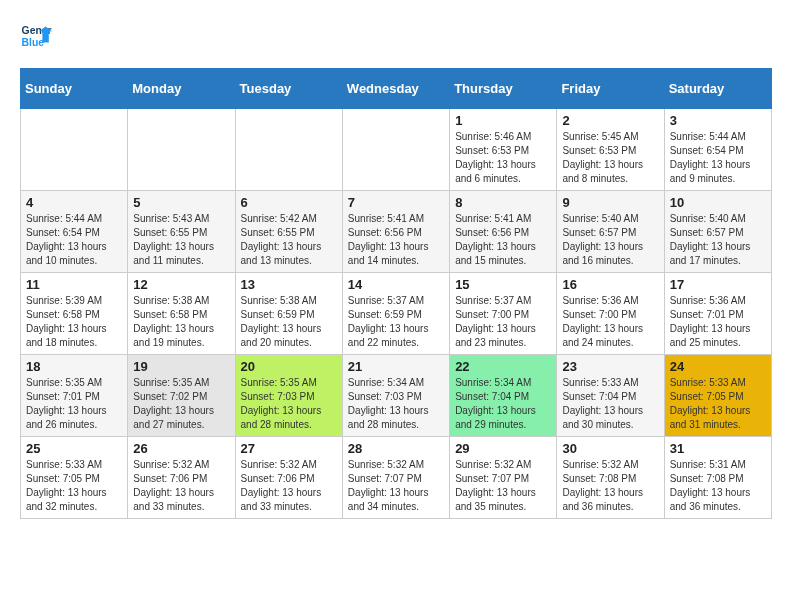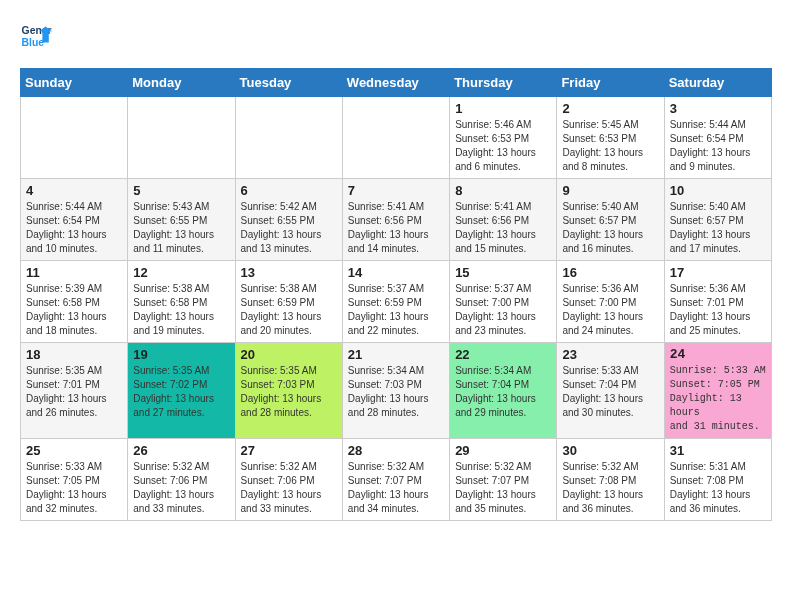--- a/index.html
+++ b/index.html
@@ -39,21 +39,21 @@
       color: #333;
     }
     .calendar {
       width: 100%;
       border-collapse: collapse;
       font-size: 11px;
     }
     .calendar th {
       background: #2979c0;
       color: #fff;
-      padding: 6px 4px;
+      padding: 12px 4px;
       text-align: left;
       font-size: 13px;
       font-weight: bold;
       border: 1px solid #2979c0;
     }
     .calendar td {
       border: 1px solid #ccc;
       vertical-align: top;
       padding: 4px 5px;
       width: calc(100% / 7);
@@ -181,41 +181,41 @@
         <td>
           <div class="day-num">17</div>
           <div class="day-info">Sunrise: 5:36 AM<br>Sunset: 7:01 PM<br>Daylight: 13 hours<br>and 25 minutes.</div>
         </td>
       </tr>
       <tr>
         <td style="background: rgb(245, 245, 245);">
           <div class="day-num">18</div>
           <div class="day-info">Sunrise: 5:35 AM<br>Sunset: 7:01 PM<br>Daylight: 13 hours<br>and 26 minutes.</div>
         </td>
-        <td style="background: #14b8a6;">
+        <td style="background: #e5e5e5;">
           <div class="day-num">19</div>
           <div class="day-info">Sunrise: 5:35 AM<br>Sunset: 7:02 PM<br>Daylight: 13 hours<br>and 27 minutes.</div>
         </td>
         <td style="background: #bef264;">
           <div class="day-num">20</div>
           <div class="day-info">Sunrise: 5:35 AM<br>Sunset: 7:03 PM<br>Daylight: 13 hours<br>and 28 minutes.</div>
         </td>
         <td style="background: rgb(245, 245, 245);">
           <div class="day-num">21</div>
           <div class="day-info">Sunrise: 5:34 AM<br>Sunset: 7:03 PM<br>Daylight: 13 hours<br>and 28 minutes.</div>
         </td>
         <td style="background: #86efac;">
           <div class="day-num">22</div>
           <div class="day-info">Sunrise: 5:34 AM<br>Sunset: 7:04 PM<br>Daylight: 13 hours<br>and 29 minutes.</div>
         </td>
         <td style="background: rgb(245, 245, 245);">
           <div class="day-num">23</div>
           <div class="day-info">Sunrise: 5:33 AM<br>Sunset: 7:04 PM<br>Daylight: 13 hours<br>and 30 minutes.</div>
         </td>
-        <td style="background: #f9a8d4; font-family: Liberation Mono, monospace;">
+        <td style="background: #eab308;">
           <div class="day-num">24</div>
           <div class="day-info">Sunrise: 5:33 AM<br>Sunset: 7:05 PM<br>Daylight: 13 hours<br>and 31 minutes.</div>
         </td>
       </tr>
       <tr>
         <td>
           <div class="day-num">25</div>
           <div class="day-info">Sunrise: 5:33 AM<br>Sunset: 7:05 PM<br>Daylight: 13 hours<br>and 32 minutes.</div>
         </td>
         <td>

